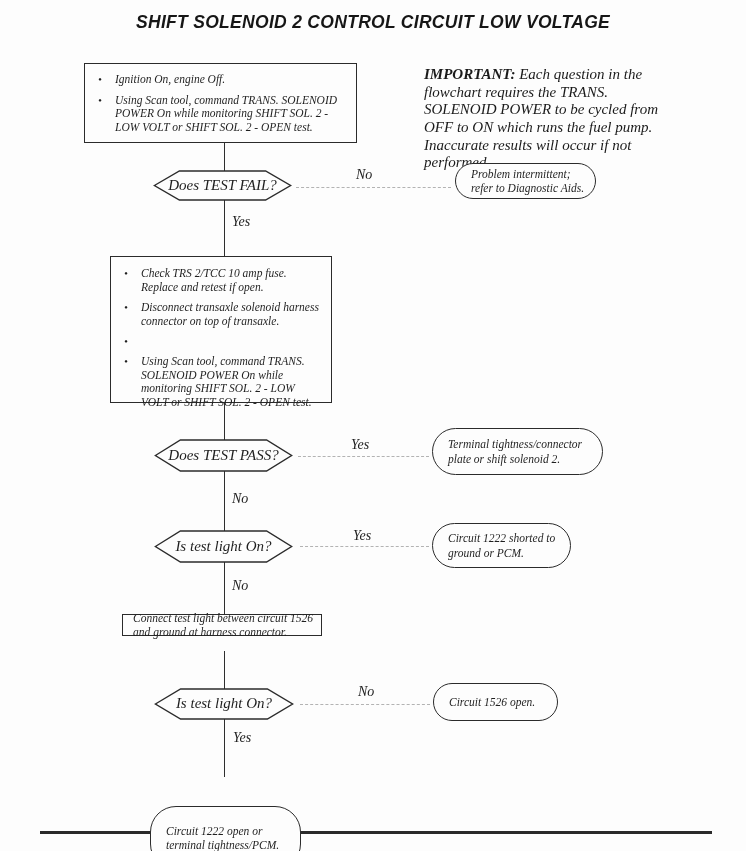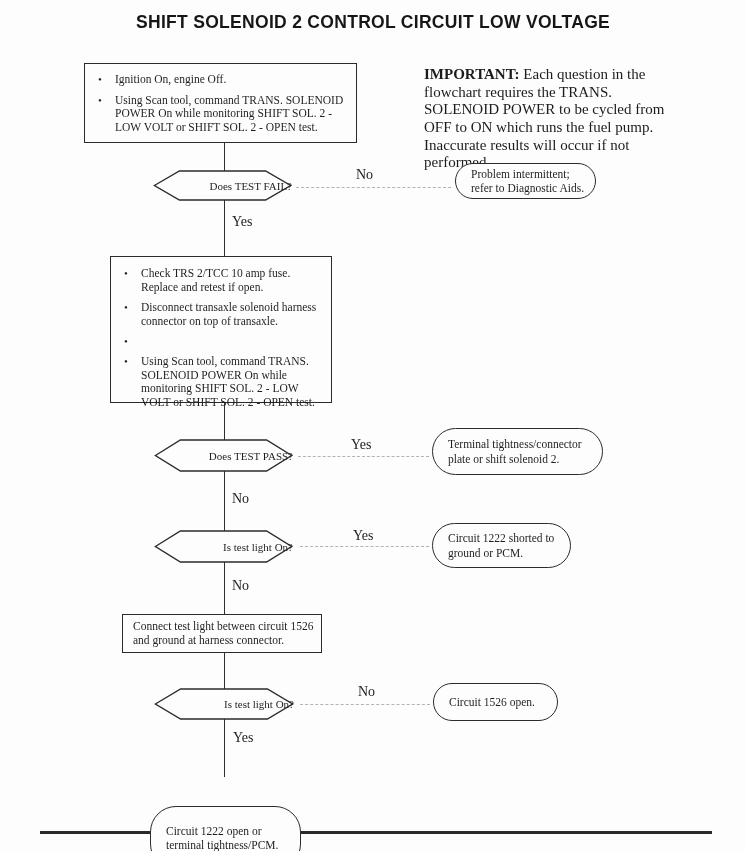--- a/index.html
+++ b/index.html
@@ -5,20 +5,21 @@
   * { margin: 0; padding: 0; box-sizing: border-box; }
   html, body { background: #ffffff; }
   .page {
     position: relative;
     width: 746px;
     height: 851px;
     background: #fdfdfd;
     font-family: "Liberation Serif", serif;
     color: #1f1f1f;
     overflow: hidden;
+    font-style: italic;
   }
   .title {
     position: absolute;
     left: 0; right: 0; top: 12px;
     text-align: center;
     font-family: "Liberation Sans", sans-serif;
     font-weight: bold;
     font-size: 17.5px;
     letter-spacing: 0.3px;
     color: #161616;
@@ -43,22 +44,22 @@
     color: #1b1b1b;
   }
   .hex {
     position: absolute;
     z-index: 3;
   }
   .hex svg { position: absolute; left: 0; top: 0; width: 100%; height: 100%; }
   .hex .hex-label {
     position: absolute; left: 0; right: 0; top: 50%;
     transform: translateY(-52%);
-    text-align: right;
-    font-size: 11px;
+    text-align: center;
+    font-size: 15px;
     color: #1f1f1f;
   }
   .oval {
     position: absolute;
     background: #fdfdfd;
     border: 1.7px solid #2b2b2b;
     border-radius: 26px;
     display: flex;
     align-items: center;
     font-size: 11.5px;
@@ -175,21 +176,21 @@
     </svg>
     <span class="hex-label">Is test light On?</span>
   </div>
   <span class="branch-label" style="left:353px;top:528px;">Yes</span>
   <span class="branch-label" style="left:232px;top:578px;">No</span>
 
   <div class="oval" style="left:432px;top:523px;width:139px;height:45px;">
     <span>Circuit 1222 shorted to ground or PCM.</span>
   </div>
 
-  <div class="rect-box" style="left:122px;top:614px;width:200px;height:39px;padding:6px 6px 5px 10px;display:flex;align-items:center;">
+  <div class="rect-box" style="left:122px;top:614px;width:200px;height:22px;padding:6px 6px 5px 10px;display:flex;align-items:center;">
     <span>Connect test light between circuit 1526 and ground at harness connector.</span>
   </div>
 
   <div class="hex" style="left:154px;top:688px;width:140px;height:32px;">
     <svg viewBox="0 0 100 100" preserveAspectRatio="none">
       <polygon points="1,50 19,3 81,3 99,50 81,97 19,97" fill="#fdfdfd" stroke="#2b2b2b" stroke-width="1.4" vector-effect="non-scaling-stroke"></polygon>
     </svg>
     <span class="hex-label">Is test light On?</span>
   </div>
   <span class="branch-label" style="left:358px;top:684px;">No</span>

